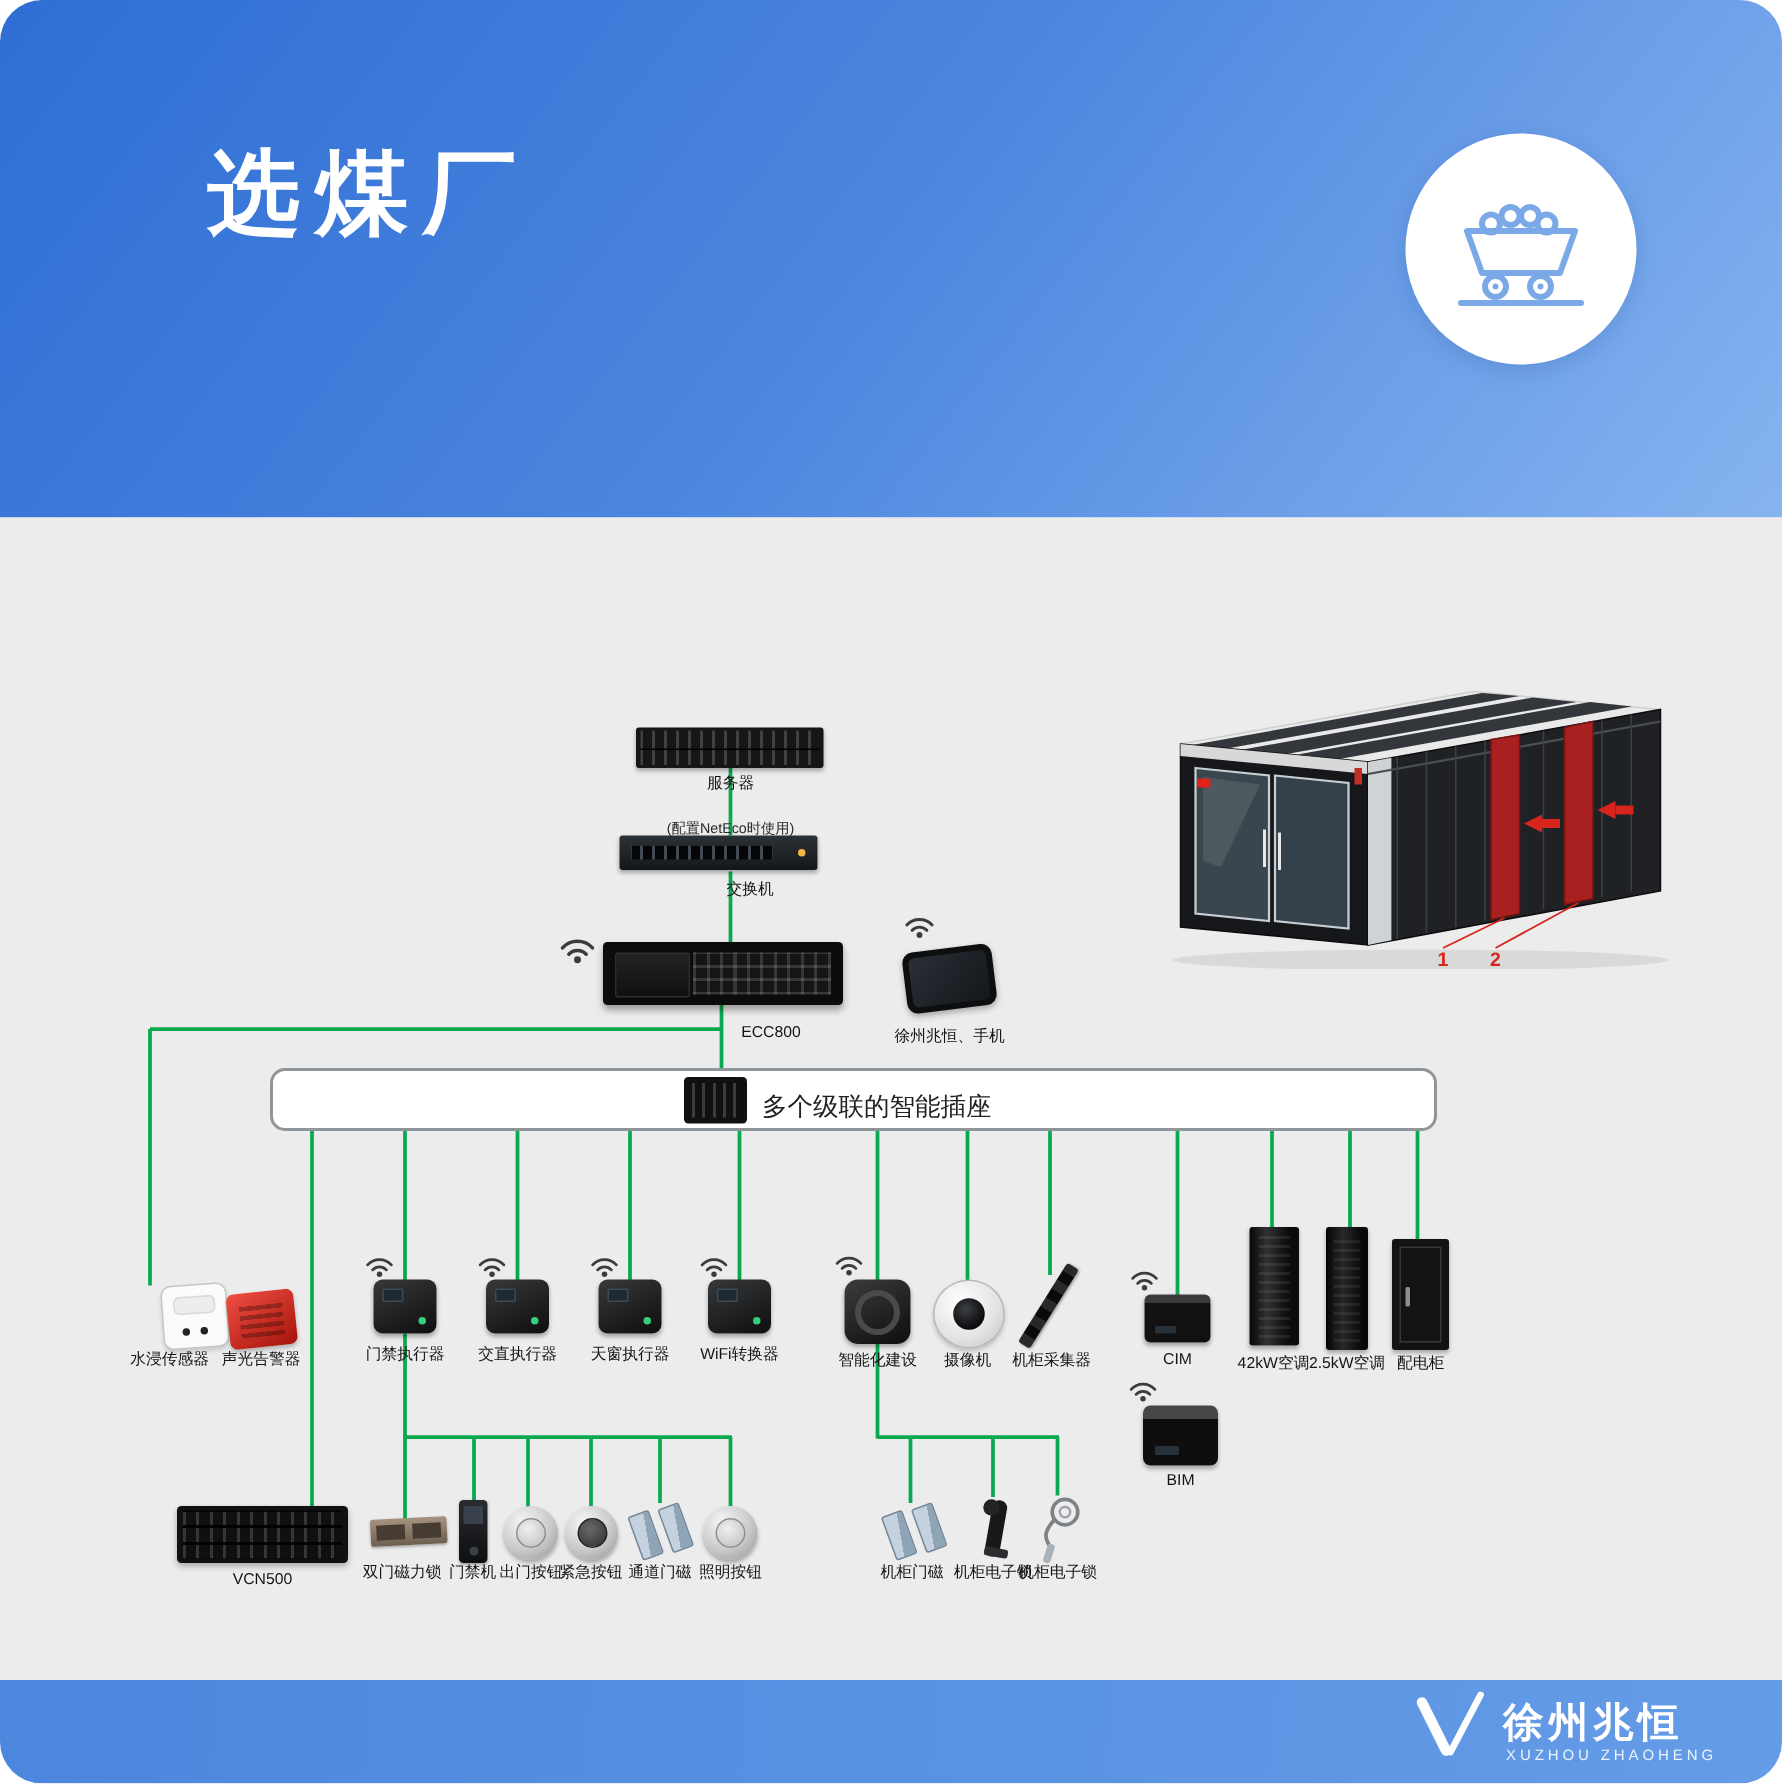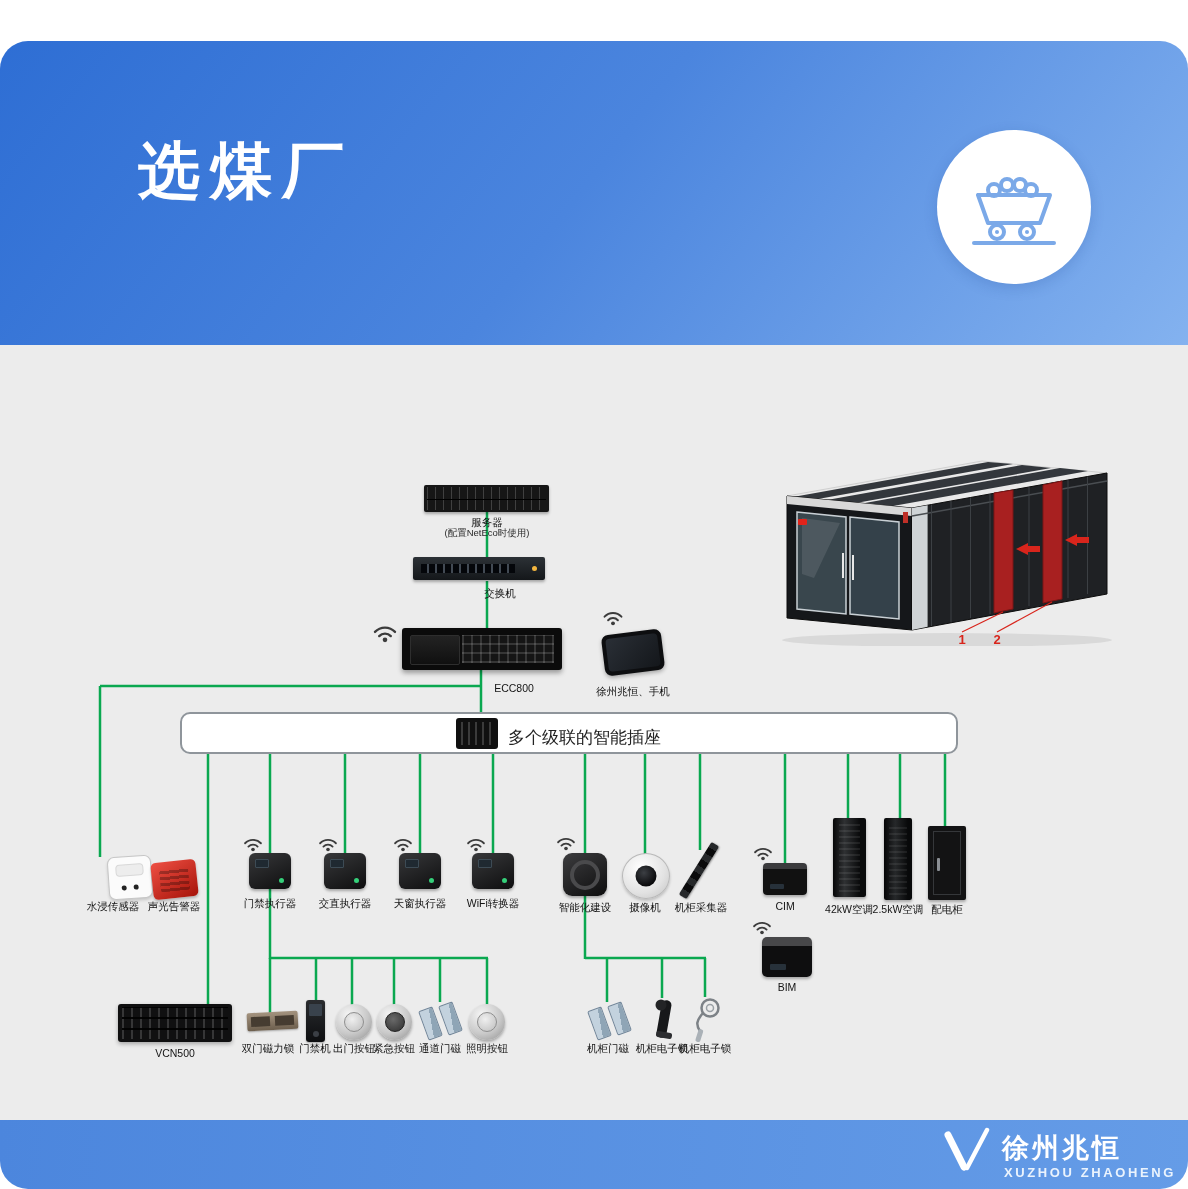--- a/index.html
+++ b/index.html
@@ -2,37 +2,37 @@
 <html><head>
 <meta charset="utf-8">
 <style>
   html,body{margin:0;padding:0;background:#ffffff;}
   body{font-family:"Liberation Sans","DejaVu Sans",sans-serif;}
   .page{position:relative;width:1188px;height:1189px;margin:0 auto;background:#ffffff;overflow:hidden;}
 
   
   .hdr{position:absolute;left:0;top:0;width:1188px;height:345px;
        background:linear-gradient(128deg,#2e6ed4 0%,#4b85de 48%,#86b4f0 100%);
-       border-radius:28px 28px 0 0;margin-top:41px;}
+       border-radius:28px 28px 0 0;}
   .hdr-title{position:absolute;left:138px;top:78px;color:#ffffff;font-weight:800;
              font-size:62px;letter-spacing:10px;line-height:104px;}
   .badge{position:absolute;left:937px;top:89px;width:154px;height:154px;border-radius:50%;
          background:#ffffff;box-shadow:0 4px 14px rgba(20,60,140,.18);}
   .badge svg{position:absolute;left:27px;top:34px;}
 
   
   .canvasbg{position:absolute;left:0;top:345px;width:1188px;height:775px;background:#ececec;}
   .wires{position:absolute;left:0;top:0;width:1188px;height:1189px;pointer-events:none;z-index:2;}
 
   .dev{position:absolute;z-index:3;}
   .dev::before,.dev::after{position:absolute;}
 
   .lbl{position:absolute;z-index:4;transform:translateX(-50%);font-size:10.5px;color:#141414;
        white-space:nowrap;line-height:1.15;text-align:center;}
-  .lbl.small{font-size:9.5px;color:#2a2a2a;}
+  .lbl.small{font-size:9.5px;color:#2a2a2a;margin-top:20px;}
 
   .wifi{position:absolute;z-index:3;width:20px;height:15px;}
 
   
   .server{left:424px;top:485px;width:125px;height:27px;background:#161616;border-radius:2px;box-shadow:0 2px 3px rgba(0,0,0,.3);}
   .server::before{content:"";left:3px;right:3px;top:2px;bottom:2px;
       background:repeating-linear-gradient(90deg,rgba(255,255,255,.18) 0 1.5px,transparent 1.5px 8px);}
   .server::after{content:"";left:3px;right:3px;top:50%;height:1px;background:#000;}
 
   .switch{left:413px;top:557px;width:132px;height:23px;background:linear-gradient(#2c3136,#14171a);border-radius:2px;box-shadow:0 2px 3px rgba(0,0,0,.3);}
@@ -132,21 +132,21 @@
 
   
   .datacenter{left:762px;top:428px;width:350px;height:218px;}
   .callout{position:absolute;z-index:5;transform:translateX(-50%);font-size:13px;font-weight:700;color:#d8251c;}
 
   
   .ftr{position:absolute;left:0;top:1120px;width:1188px;height:69px;
        background:linear-gradient(95deg,#4c86dd,#659ce7);border-radius:0 0 28px 28px;}
   .ftr-logo{position:absolute;left:942px;top:1127px;}
   .brand-cn{position:absolute;left:1002px;top:1130px;font-size:27px;font-weight:700;color:#ffffff;letter-spacing:3px;}
-  .brand-en{position:absolute;left:1004px;top:1165px;font-size:13px;color:#eaf3fd;letter-spacing:2.6px;font-weight:700;}
+  .brand-en{position:absolute;left:1004px;top:1165px;font-size:10px;color:#eaf3fd;letter-spacing:2.6px;font-weight:400;}
 </style>
 </head>
 <body>
 
 <div class="page">
 
   <svg width="0" height="0" style="position:absolute" aria-hidden="true">
     <symbol id="wifi" viewBox="0 0 24 18">
       <path d="M2.5 7.5 A13 13 0 0 1 21.5 7.5" fill="none" stroke="#3c3c3c" stroke-width="2.2" stroke-linecap="round"></path>
       <path d="M6.5 11.5 A7.5 7.5 0 0 1 17.5 11.5" fill="none" stroke="#3c3c3c" stroke-width="2.2" stroke-linecap="round"></path>

